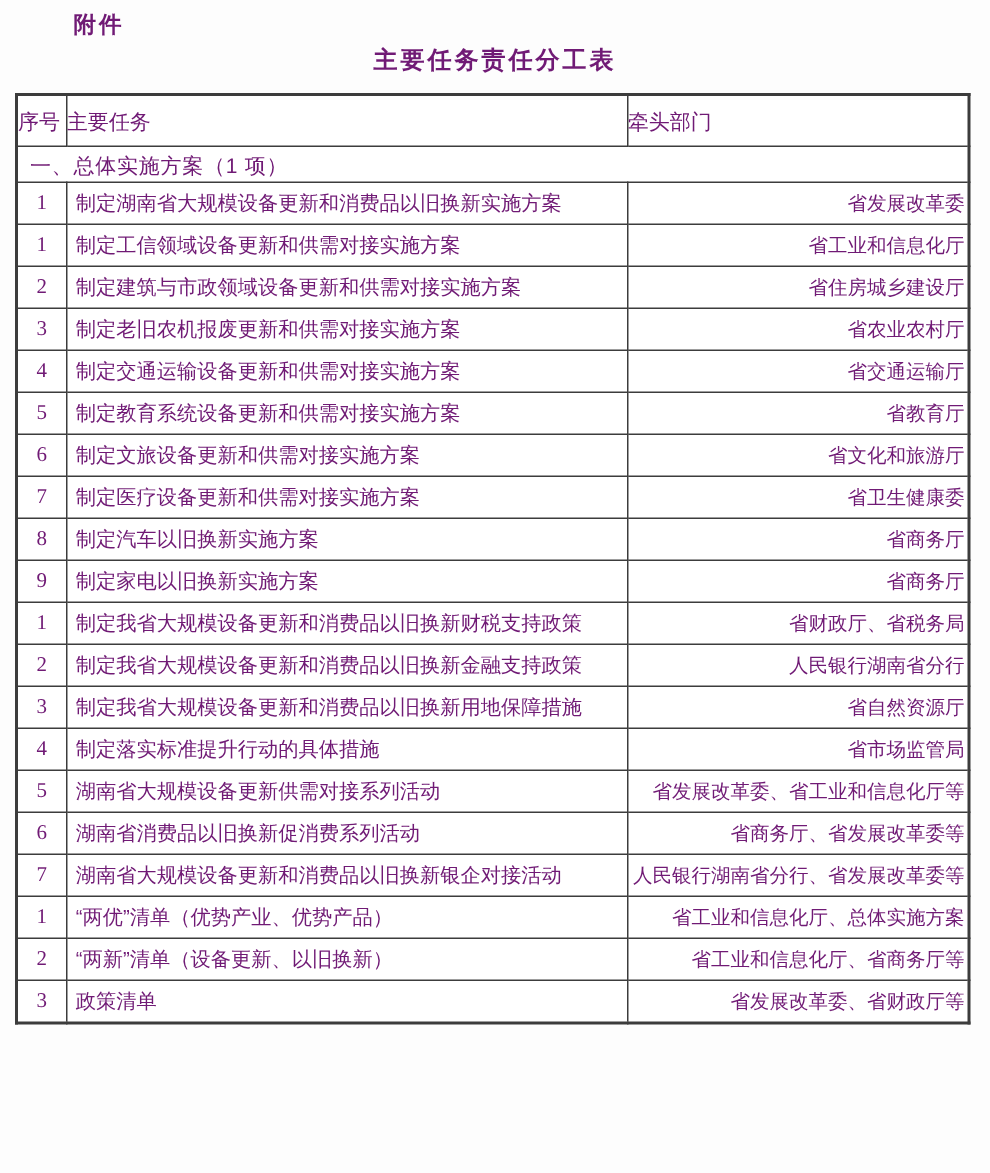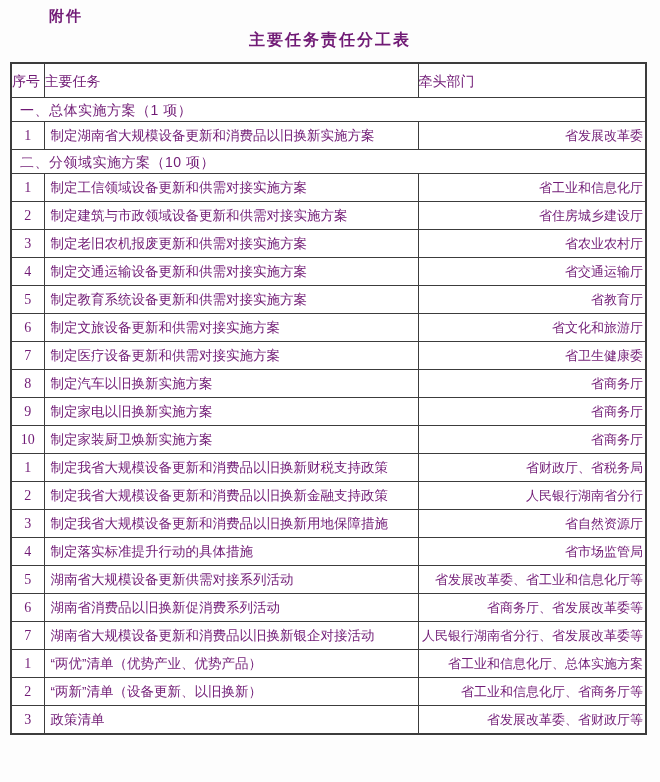--- a/index.html
+++ b/index.html
@@ -110,23 +110,20 @@
     </thead>
     <tbody id="table-body">
         <tr>
           <td colspan="3" class="section-heading">一、总体实施方案（1 项）</td>
         </tr>
         <tr class="data-row">
           <td class="c1">1</td>
           <td class="c2">制定湖南省大规模设备更新和消费品以旧换新实施方案</td>
           <td class="c3">省发展改革委</td>
         </tr>
-        <tr>
-          <td colspan="3" class="section-heading">二、分领域实施方案（10 项）</td>
-        </tr>
         <tr class="data-row">
           <td class="c1">1</td>
           <td class="c2">制定工信领域设备更新和供需对接实施方案</td>
           <td class="c3">省工业和信息化厅</td>
         </tr>
         <tr class="data-row">
           <td class="c1">2</td>
           <td class="c2">制定建筑与市政领域设备更新和供需对接实施方案</td>
           <td class="c3">省住房城乡建设厅</td>
         </tr>
@@ -156,25 +153,20 @@
           <td class="c3">省卫生健康委</td>
         </tr>
         <tr class="data-row">
           <td class="c1">8</td>
           <td class="c2">制定汽车以旧换新实施方案</td>
           <td class="c3">省商务厅</td>
         </tr>
         <tr class="data-row">
           <td class="c1">9</td>
           <td class="c2">制定家电以旧换新实施方案</td>
-          <td class="c3">省商务厅</td>
-        </tr>
-        <tr class="data-row">
-          <td class="c1">10</td>
-          <td class="c2">制定家装厨卫焕新实施方案</td>
           <td class="c3">省商务厅</td>
         </tr>
         <tr class="data-row">
           <td class="c1">1</td>
           <td class="c2">制定我省大规模设备更新和消费品以旧换新财税支持政策</td>
           <td class="c3">省财政厅、省税务局</td>
         </tr>
         <tr class="data-row">
           <td class="c1">2</td>
           <td class="c2">制定我省大规模设备更新和消费品以旧换新金融支持政策</td>

